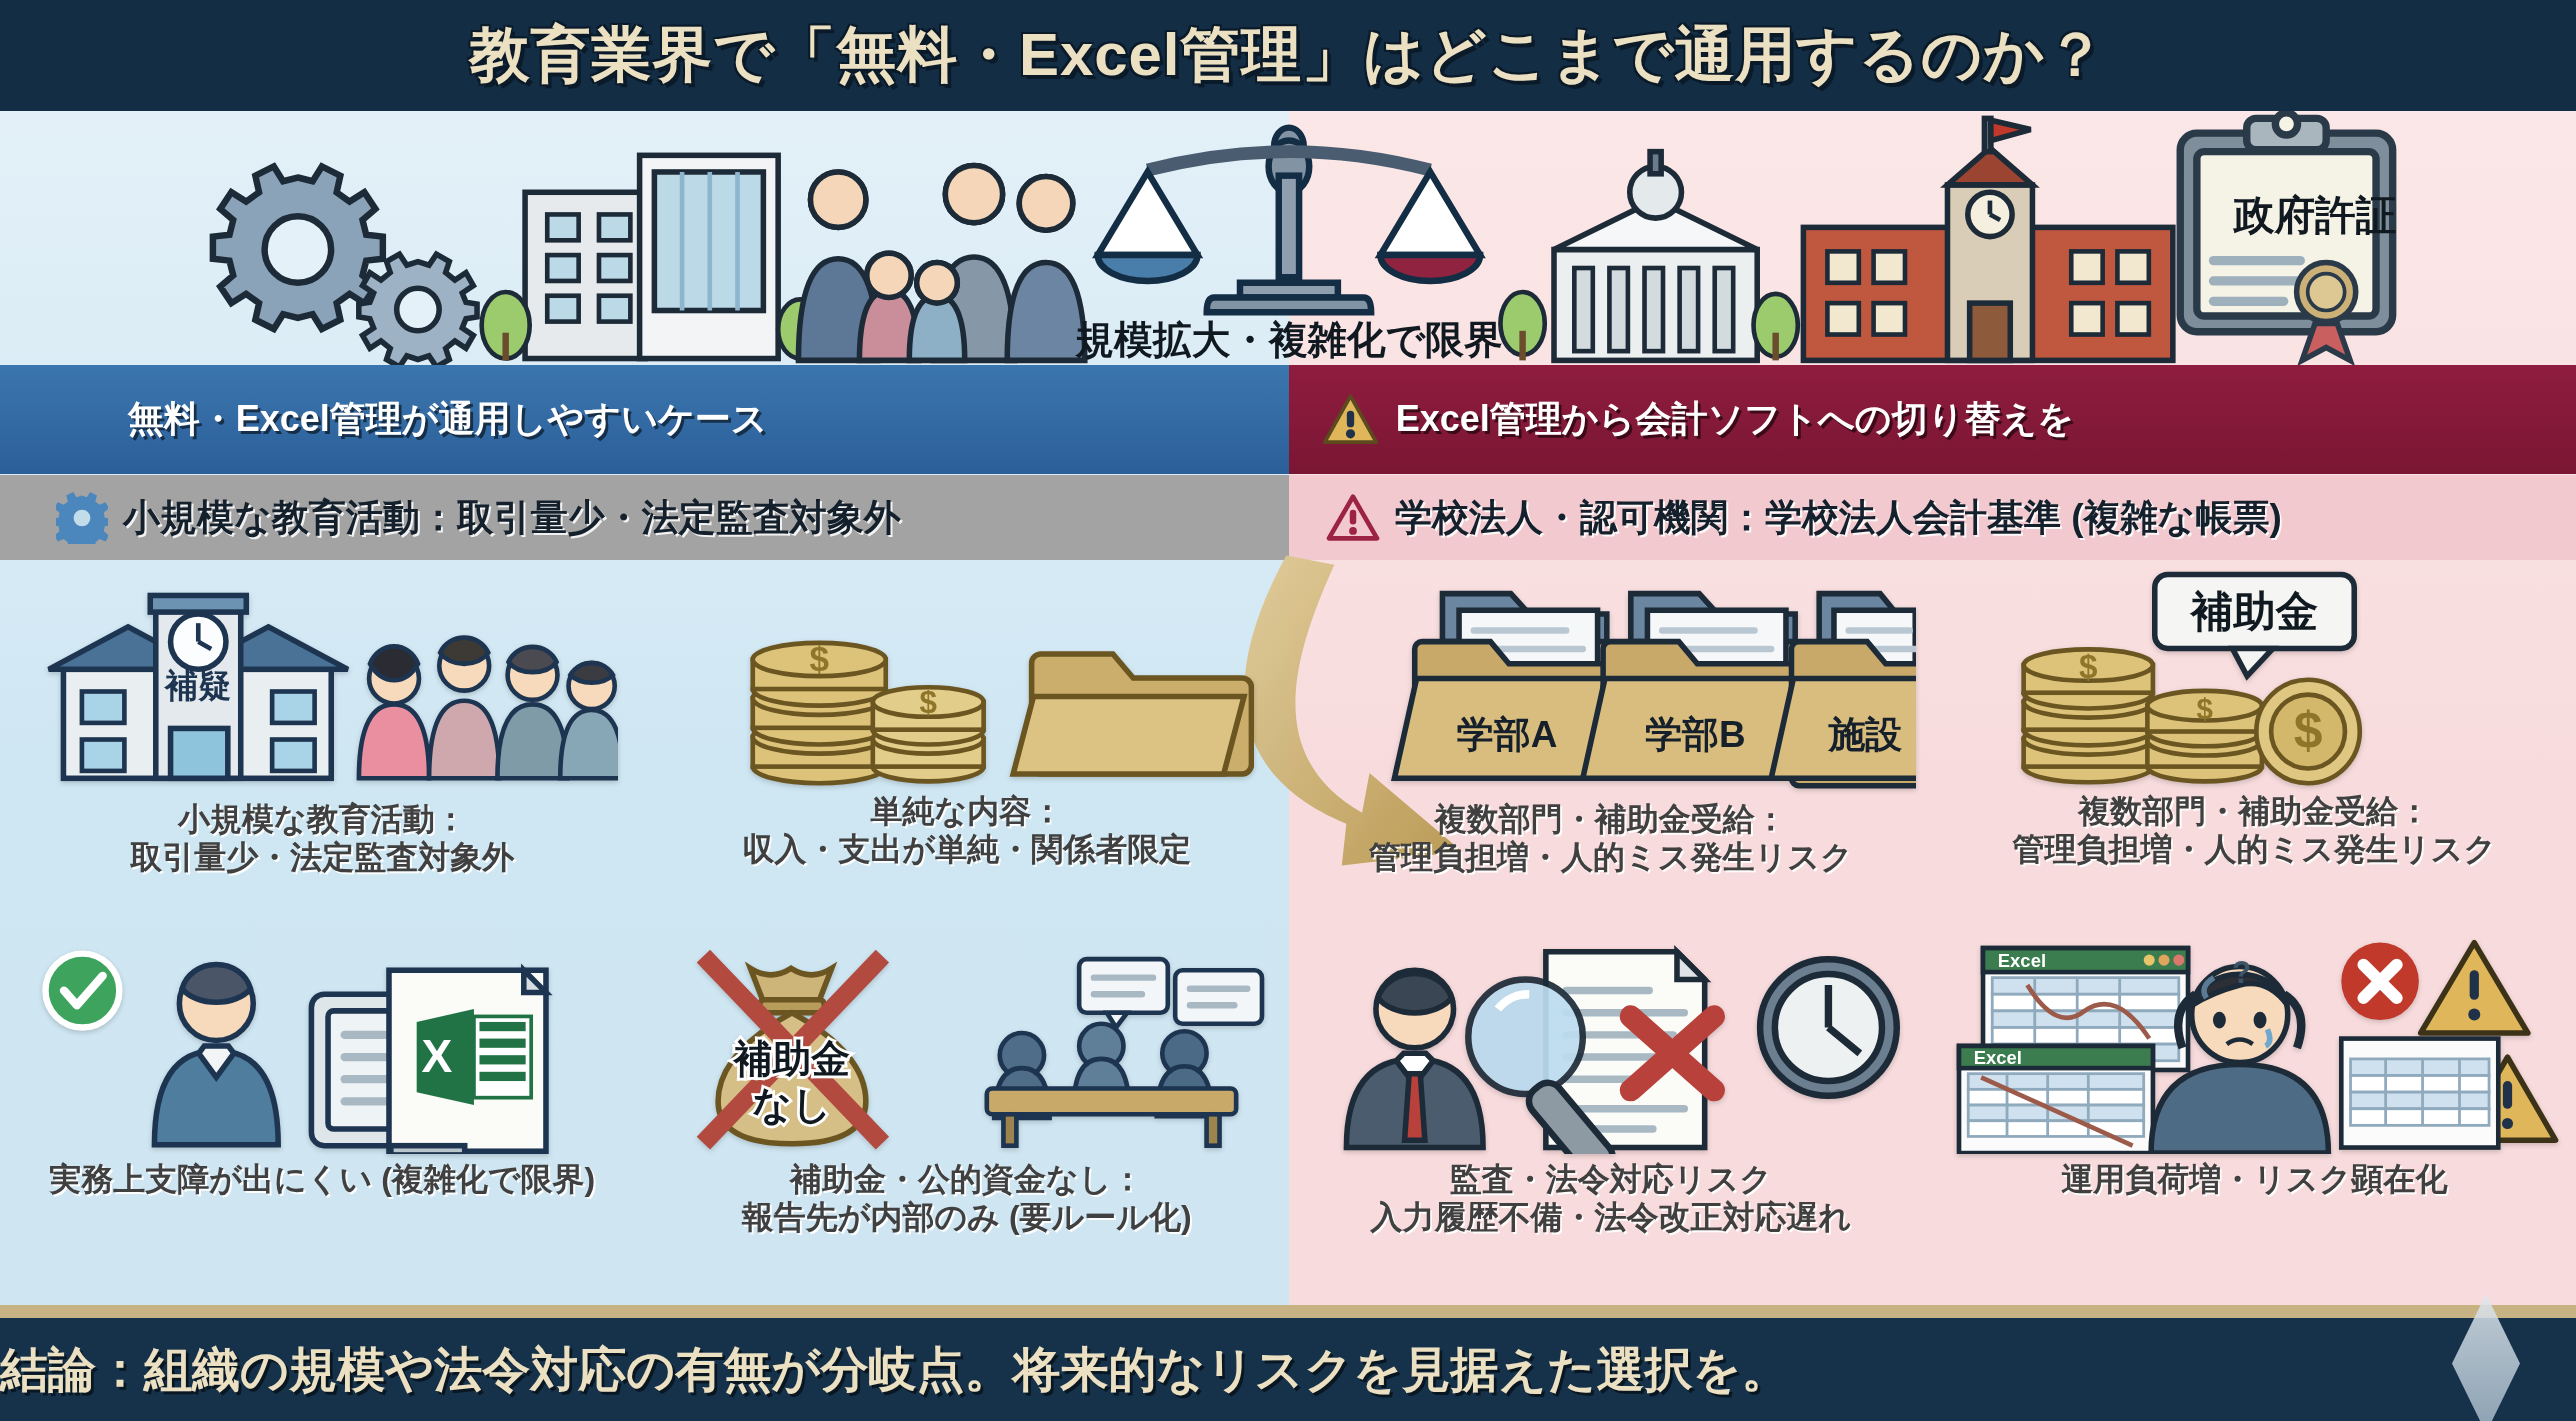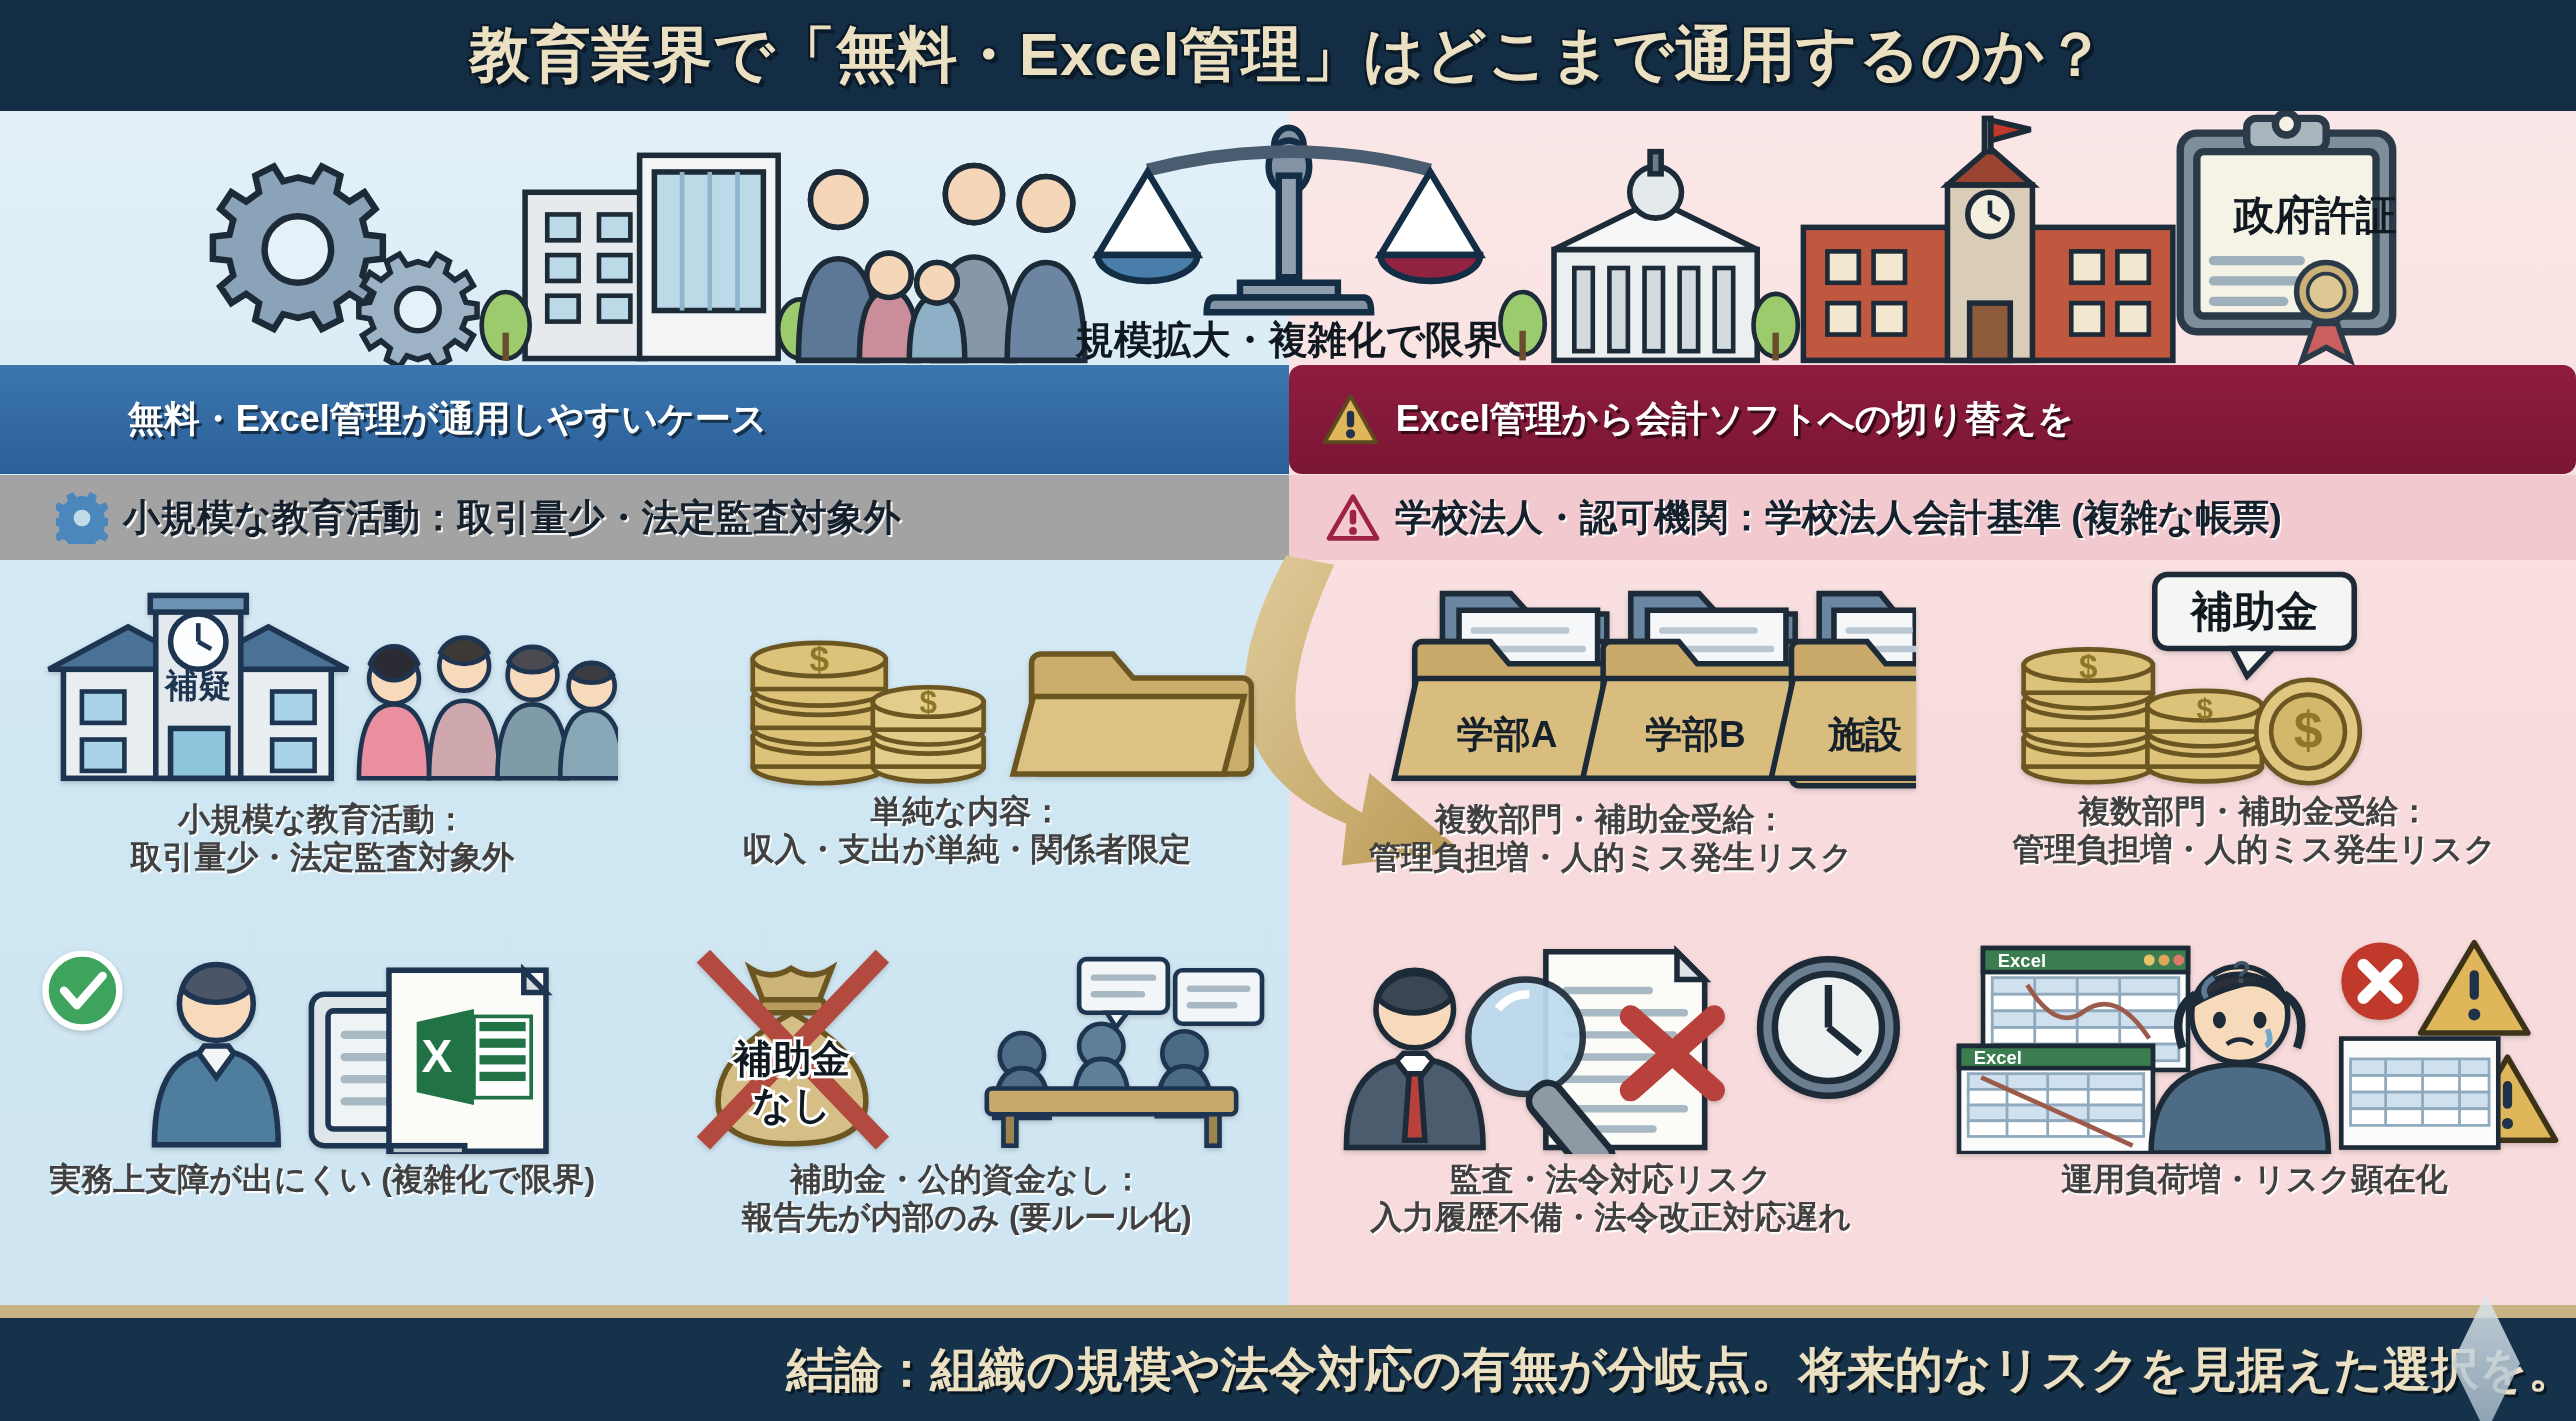--- a/index.html
+++ b/index.html
@@ -30,21 +30,21 @@
 
   
   .top-band { position: absolute; top: 111px; left: 0; width: 2576px; height: 254px; }
 
   
   .banner {
     position: absolute; top: 365px; height: 109px;
     display: flex; align-items: center; gap: 16.7px;
   }
   .banner.left  { left: 0;      width: 1289px; background: linear-gradient(180deg,#3c76ae 0%,#2b5f99 100%); padding-left: 111px; }
-  .banner.right { left: 1289px; width: 1287px; background: linear-gradient(180deg,#8f1c3f 0%,#7a1633 100%); padding-left: 33px; border-radius: 13px; }
+  .banner.right { left: 1289px; width: 1287px; background: linear-gradient(180deg,#8f1c3f 0%,#7a1633 100%); padding-left: 33px; }
   .banner-text {
     font-size: 36px; font-weight: bold; color: #ffffff; white-space: nowrap;
     text-shadow: 2.8px 2.8px 0 rgba(0,0,0,.55);
   }
 
   
   .subbar { position: absolute; top: 475px; height: 85px; display: flex; align-items: center; gap: 15px; }
   .subbar.left  { left: 0;      width: 1289px; background: #a3a3a3; padding-left: 56px; }
   .subbar.right { left: 1289px; width: 1287px; background: #f2c9ce; padding-left: 37px; }
   .subbar-text {
@@ -65,21 +65,21 @@
   .cap { text-align: center; line-height: 1.18; padding: 0 9.3px; margin-top: 7.4px; }
   .cap div {
     font-size: 32px; font-weight: bold; color: #404040; white-space: nowrap;
     text-shadow: 1.9px 1.9px 0 rgba(255,255,255,.9);
   }
 
   
   .footer {
     position: absolute; left: 0; top: 1305px; width: 2576px; height: 117px;
     background: #16314a; border-top: 13px solid #c7b283;
-    display: flex; align-items: center; justify-content: flex-end;
+    display: flex; align-items: center; justify-content: flex-start;
   }
   .footer-text {
     font-size: 48px; font-weight: bold; color: #ece0c2; white-space: nowrap;
     text-shadow: 2.8px 2.8px 0 #091722;
   }
   .footer-diamond {
     position: absolute; right: 56px; top: -24px; width: 68px; height: 139px;
     background: linear-gradient(180deg,#dfe8ee,#9fb4c4);
     clip-path: polygon(50% 0, 100% 50%, 50% 100%, 0 50%);
     opacity: .85;

